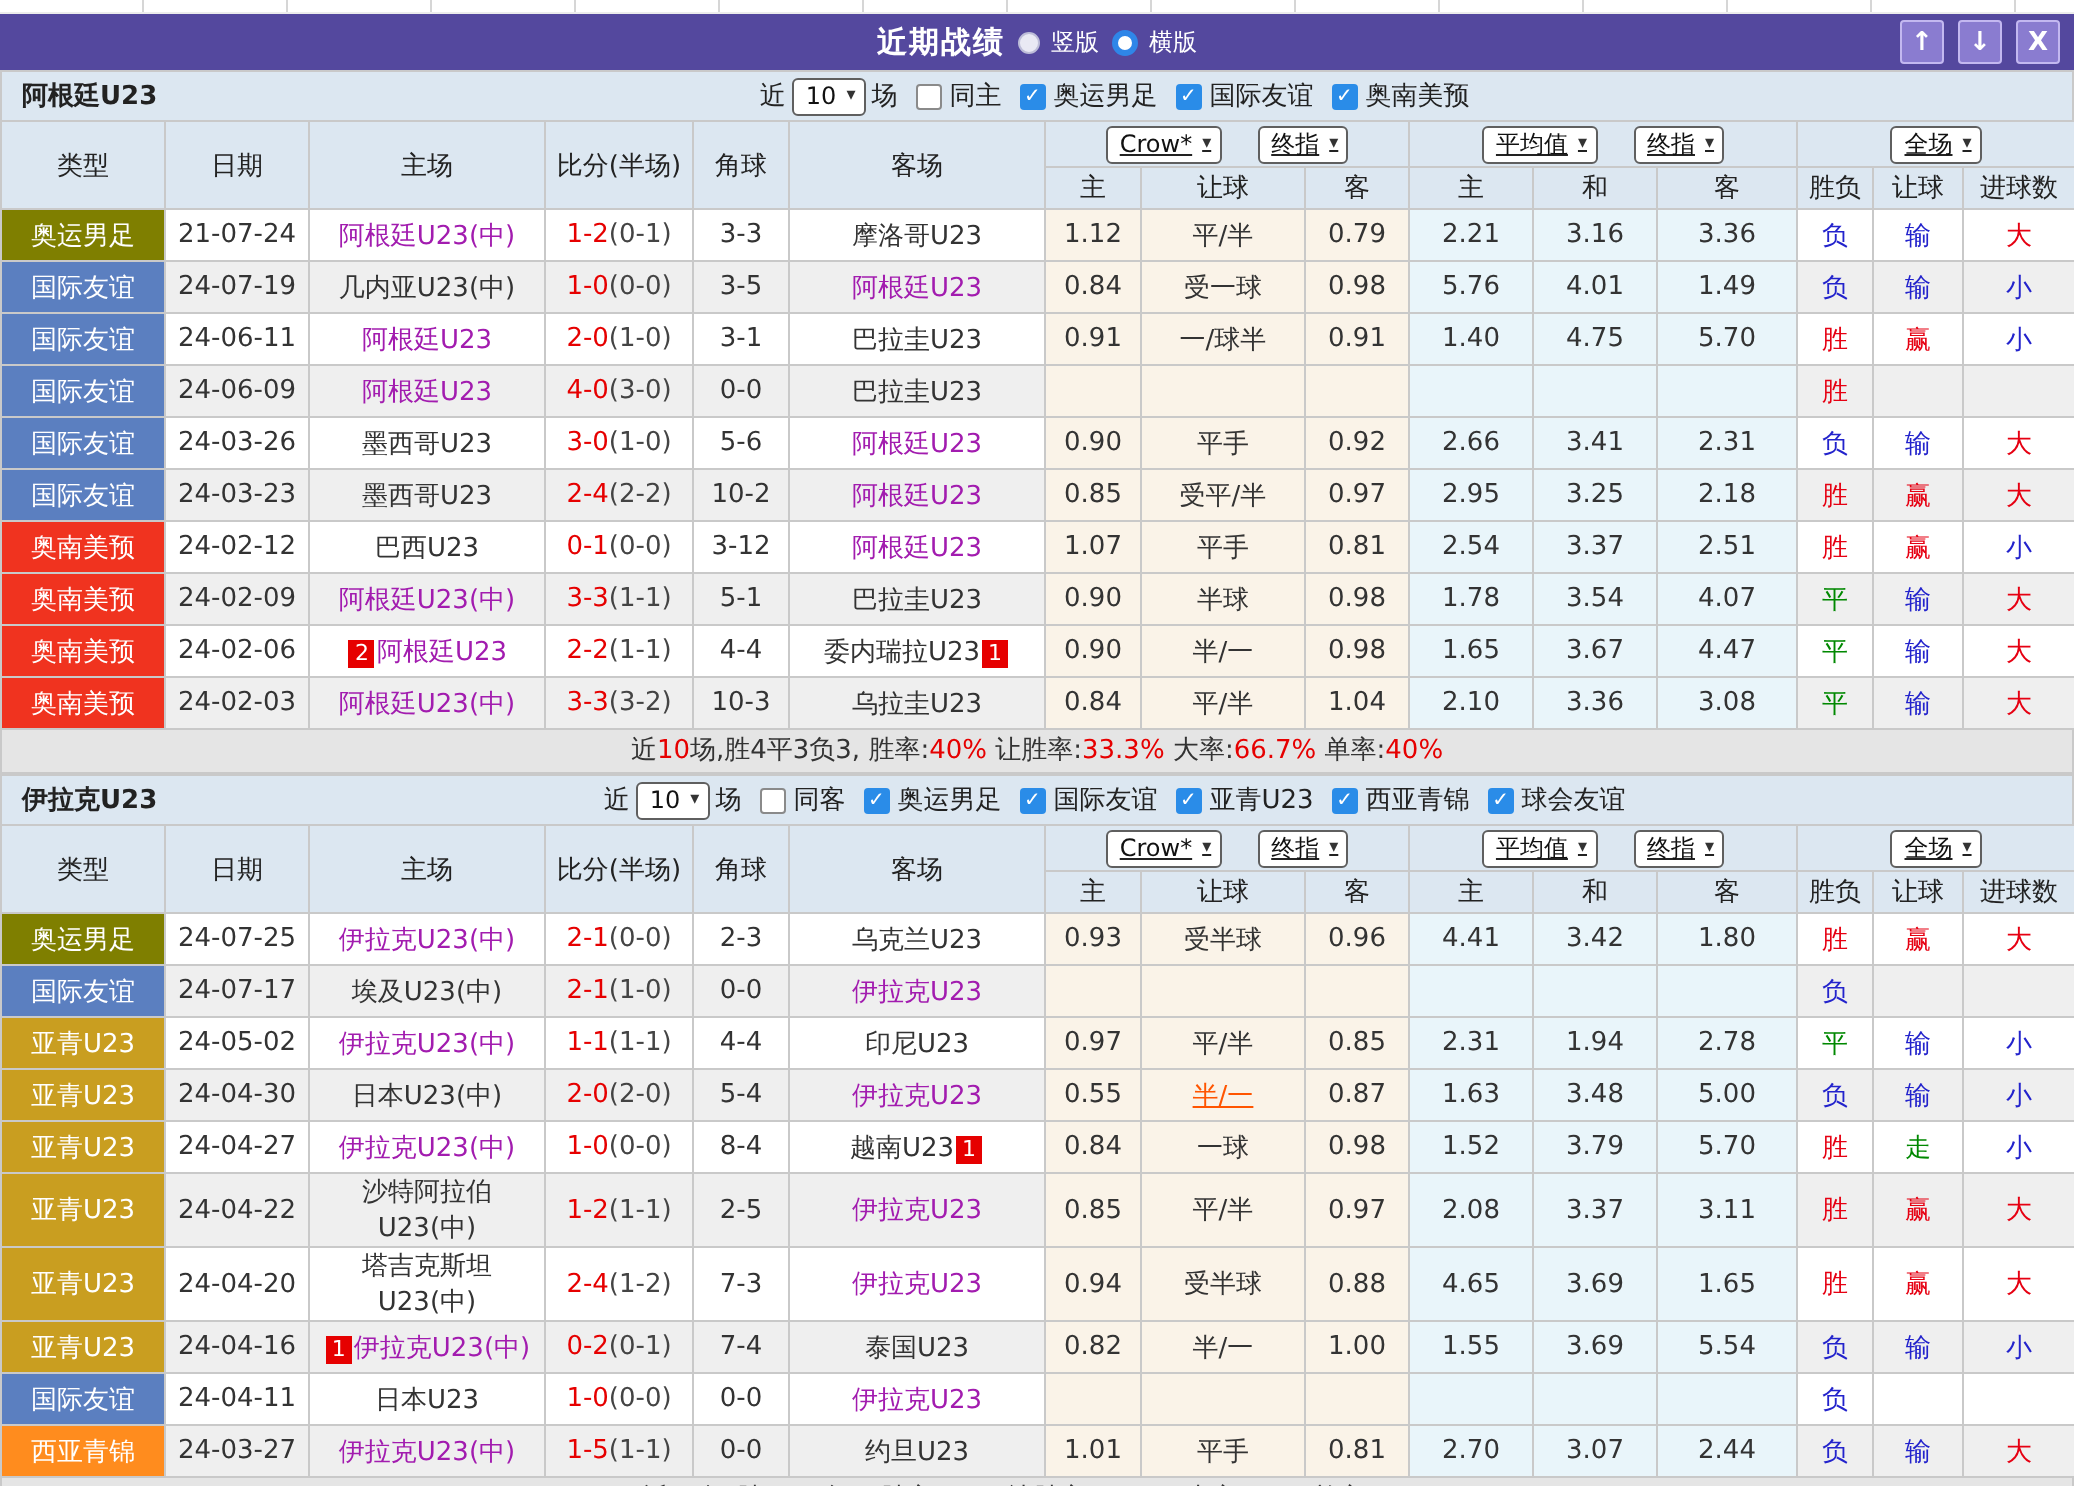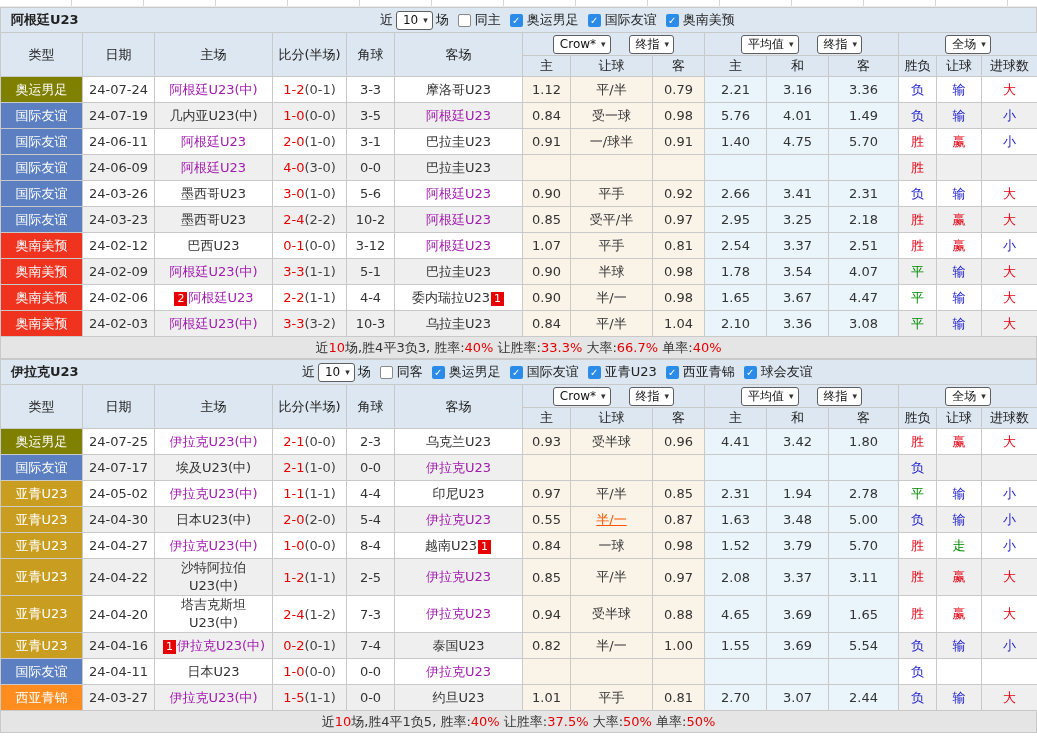--- a/index.html
+++ b/index.html
@@ -30,21 +30,21 @@
   .cb { width:13px; height:13px; border-radius:2px; display:inline-block; margin:0 1px 0 6px; cursor:pointer; }
   .cb.ck { background:#2a8ce8; color:#fff; font-size:10px; line-height:13px; text-align:center; }
   .cb.ck::after { content:"✓"; }
   .cb.un { background:#fff; border:1px solid #8a8a8a; }
 
   
   table { border-collapse:collapse; table-layout:fixed; width:1037px; }
   th, td { border:1px solid #c9c9c9; text-align:center; padding:0 2px; overflow:hidden; }
   thead th { background:#dce7f1; font-weight:normal; color:#222; height:21px; font-size:13px; }
   thead tr.hdr-top th { height:23px; }
-  .selcell { display:flex; justify-content:center; gap:18px; align-items:center; }
+  .selcell { display:flex; justify-content:center; gap:18px; align-items:center;text-decoration:underline; }
   tbody td { height:26px; font-size:13px; background:#fff; }
   tbody tr:nth-child(even) td { background:#efefef; }
   td.lg { color:#fff; }
   td.od, tbody tr:nth-child(even) td.od { background:#faf3e8; }
   td.av, tbody tr:nth-child(even) td.av { background:#e9f5fa; }
   .tg { color:#a21caf; }
   .tn { color:#333; }
   .sc { color:#e60000; }
   .ht { color:#444; }
   .badge { display:inline-block; background:#e60000; color:#fff; font-size:11px; line-height:14px; padding:0 3px; margin:0 1px; }
@@ -55,20 +55,34 @@
 
   
   .summary { border:1px solid #c9c9c9; border-top:none; height:22px; line-height:21px; text-align:center; background:#e5e5e5; }
   .summary .red { color:#e60000; }
 </style>
 </head>
 <body>
 
 <div class="page">
   <div class="top-strip"></div>
+  <div class="titlebar">
+    <div class="tb-center">
+      <span class="tb-title">近期战绩</span>
+      <span class="radio r-off"></span>
+      <span class="tb-lbl">竖版</span>
+      <span class="radio r-on"></span>
+      <span class="tb-lbl">横版</span>
+    </div>
+    <div class="tb-btns">
+      <span class="tbtn">↑</span>
+      <span class="tbtn">↓</span>
+      <span class="tbtn">X</span>
+    </div>
+  </div>
   <div id="sections">
       <div class="section">
         <div class="team-row">
           <span class="team-name">阿根廷U23</span>
           <div class="filters">
             <span>近</span>
             <span class="sel">10</span>
             <span>场</span>
             <span class="cb un"></span>
             <span>同主</span>
@@ -132,21 +146,21 @@
               <th>和</th>
               <th>客</th>
               <th>胜负</th>
               <th>让球</th>
               <th>进球数</th>
             </tr>
           </thead>
           <tbody>
             <tr>
               <td class="lg" style="background: rgb(127, 127, 0);">奥运男足</td>
-              <td>24-07-24</td>
+              <td>21-07-24</td>
               <td><span class="tg">阿根廷U23(中)</span></td>
               <td><span class="sc">1-2</span><span class="ht">(0-1)</span></td>
               <td>3-3</td>
               <td><span class="tn">摩洛哥U23</span></td>
               <td class="od">1.12</td>
               <td class="od"><span>平/半</span></td>
               <td class="od">0.79</td>
               <td class="av">2.21</td>
               <td class="av">3.16</td>
               <td class="av">3.36</td>

